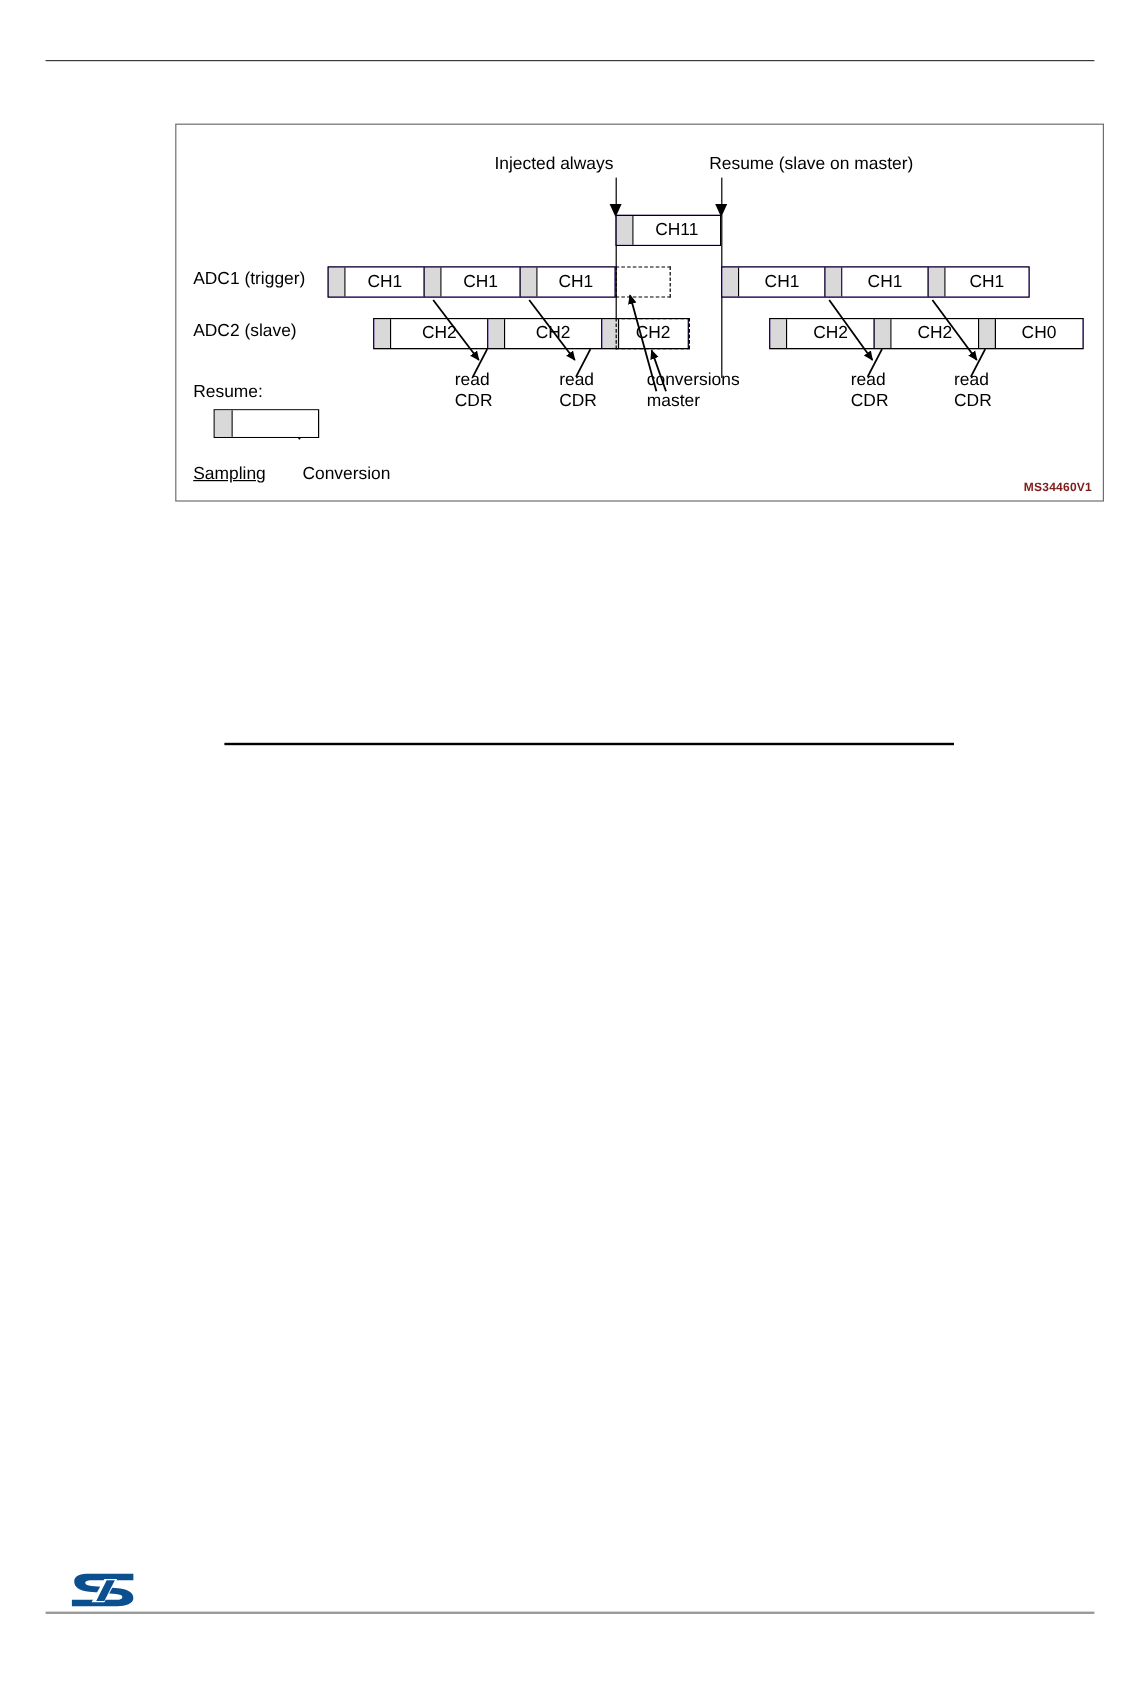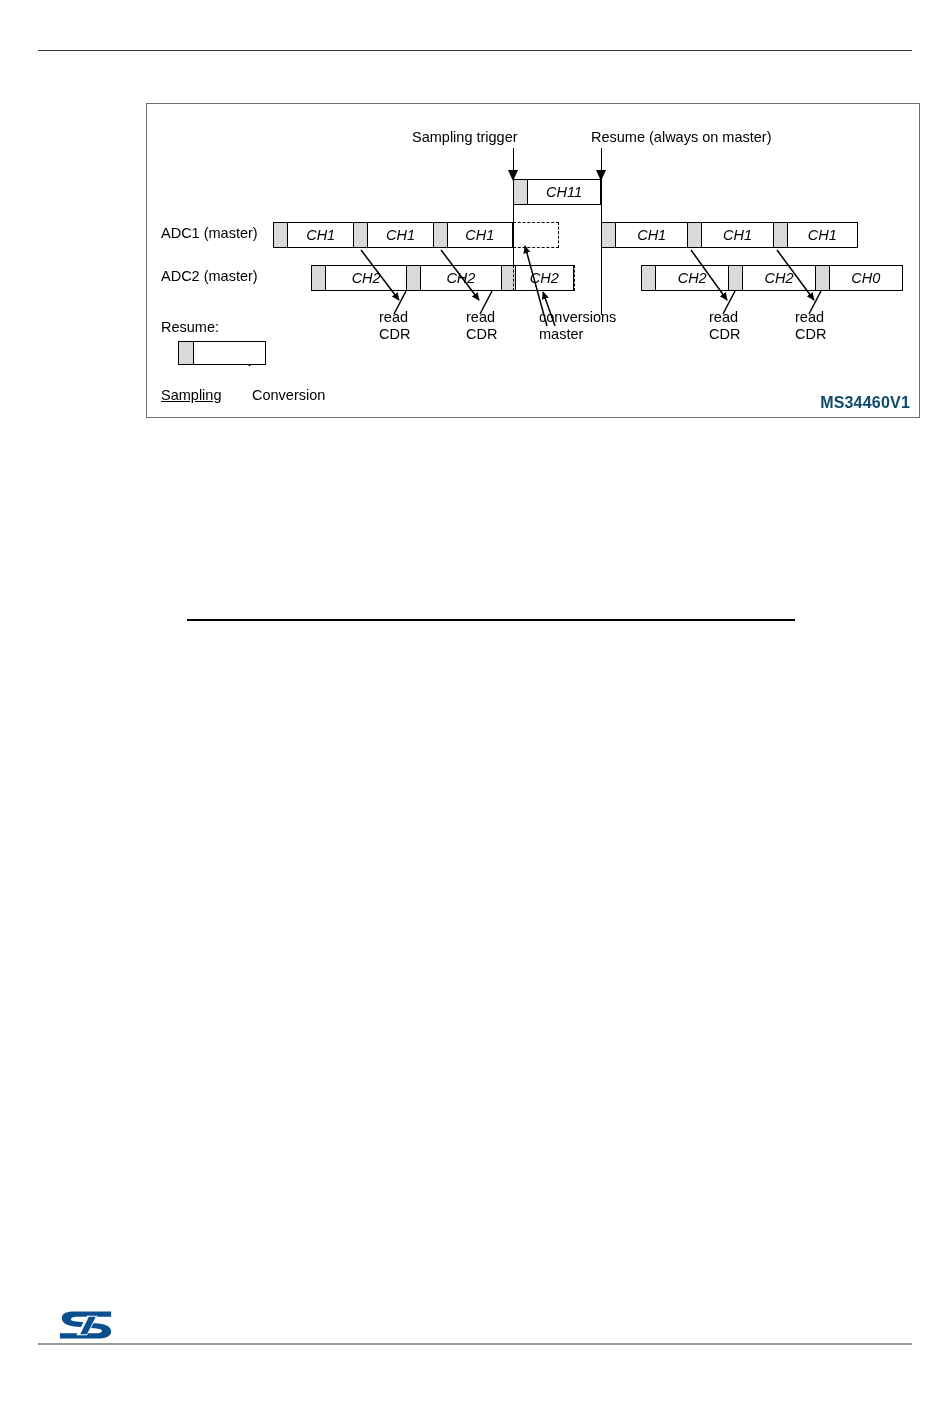--- a/index.html
+++ b/index.html
@@ -73,36 +73,35 @@
     position: absolute;
     font-size: 14.5px;
     line-height: 17px;
     white-space: nowrap;
     color: #000;
   }
   .fig-id {
     position: absolute;
     right: 9px;
     bottom: 5px;
-    font-size: 16px;
+    font-size: 10px;
     font-weight: bold;
     letter-spacing: 0.2px;
-    color: #0c4a6e;
+    color: #7f1d1d;
   }
 
   
   .bar-row {
     position: absolute;
     height: 26px;
     border: 1.4px solid #000;
     box-sizing: border-box;
     background: #6d28d9;
     display: flex;
     align-items: stretch;
-    font-style: italic;
   }
   .seg {
     position: relative;
     display: flex;
     align-items: stretch;
     box-sizing: border-box;
   }
   .seg + .seg {
     border-left: 1.4px solid #000;
   }
@@ -187,40 +186,40 @@
              L86 28 C104 30, 112 36, 112 45 C112 55, 99 59, 84 59 L6 59 L6 48 L82 48
              C90 48, 93 46, 93 43 C93 40, 89 39, 82 38 L36 34 C18 32, 10 26, 10 16 Z" fill="#0b4f8f"></path>
     <path d="M62 12 L84 12 L62 52 L40 52 Z" fill="#ffffff"></path>
     <path d="M66 14 L80 14 L62 50 L48 50 Z" fill="#0b4f8f"></path>
   </svg>
 </div>
 
 <div class="figure">
   <div class="fig-inner">
 
-    <div class="txt" style="left:265px; top:25px;">Sampling trigger</div>
-    <div class="txt" style="left:444px; top:25px;">Resume (always on master)</div>
+    <div class="txt" style="left:265px; top:25px;">Injected always</div>
+    <div class="txt" style="left:444px; top:25px;">Resume (slave on master)</div>
 
     <div class="vline" style="left:366px; top:44px; height:26px;"></div>
     <div class="arrowhead-down" style="left:360.5px; top:66px;"></div>
     <div class="vline" style="left:366px; top:75px; height:112px;"></div>
 
     <div class="vline" style="left:454px; top:44px; height:26px;"></div>
     <div class="arrowhead-down" style="left:448.5px; top:66px;"></div>
     <div class="vline" style="left:454px; top:75px; height:136px;"></div>
 
     <div class="bar-row" style="left:366px; top:75px; width:88px;">
       <div class="seg" style="width:88px;">
         <div class="sample"></div>
         <div class="conv">CH11</div>
       </div>
     </div>
 
-    <div class="txt" style="left:14px; top:121px;">ADC1 (master)</div>
-    <div class="txt" style="left:14px; top:164px;">ADC2 (master)</div>
+    <div class="txt" style="left:14px; top:121px;">ADC1 (trigger)</div>
+    <div class="txt" style="left:14px; top:164px;">ADC2 (slave)</div>
 
     <div class="bar-row" style="left:126px; top:118px; width:240px;">
       <div class="seg" style="width:80px;">
         <div class="sample"></div>
         <div class="conv">CH1</div>
       </div>
       <div class="seg" style="width:80px;">
         <div class="sample"></div>
         <div class="conv">CH1</div>
       </div>

